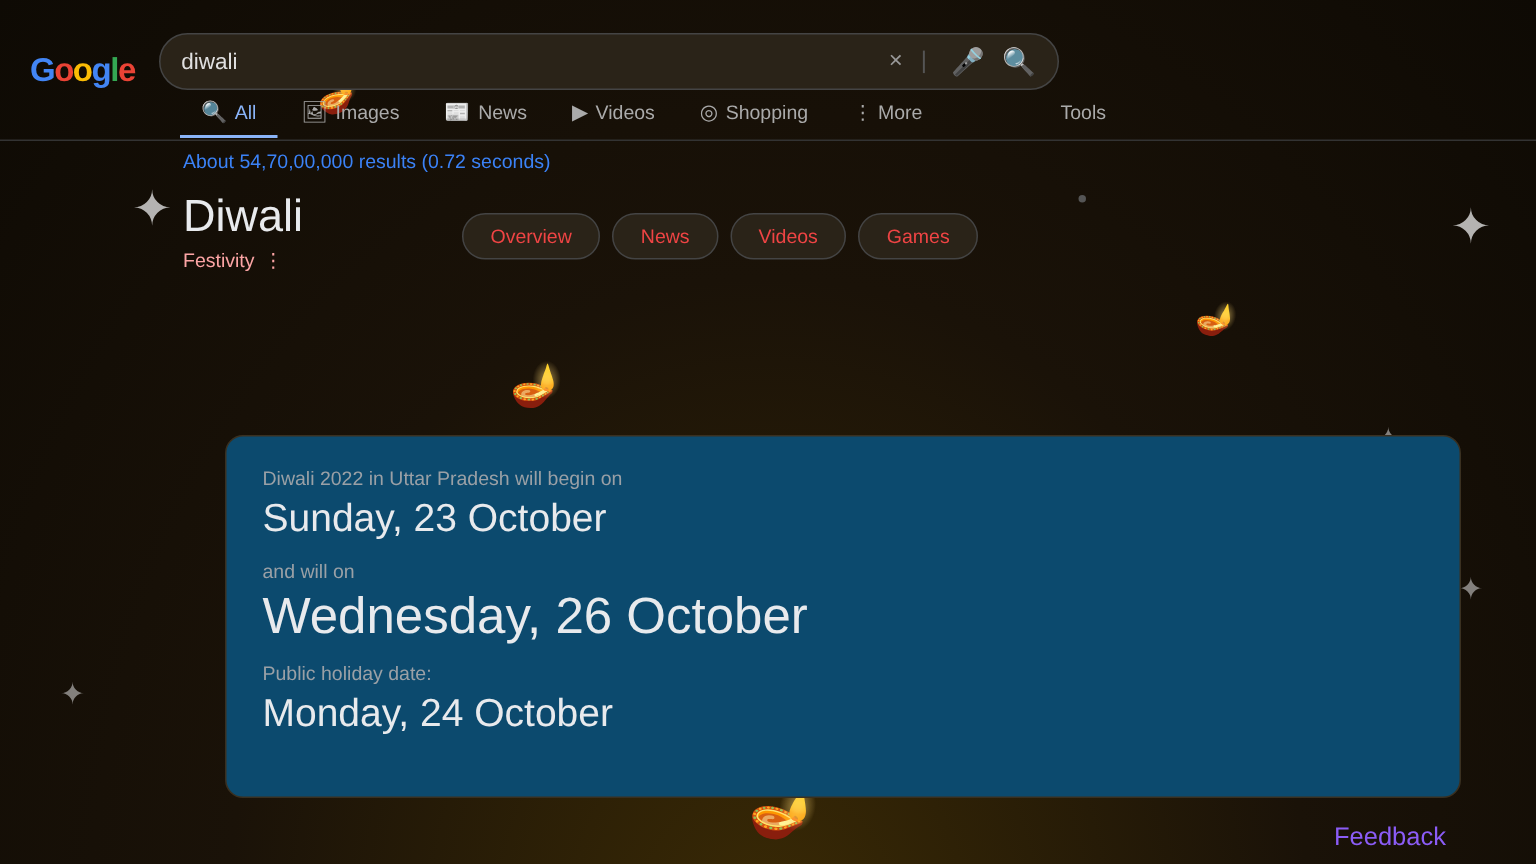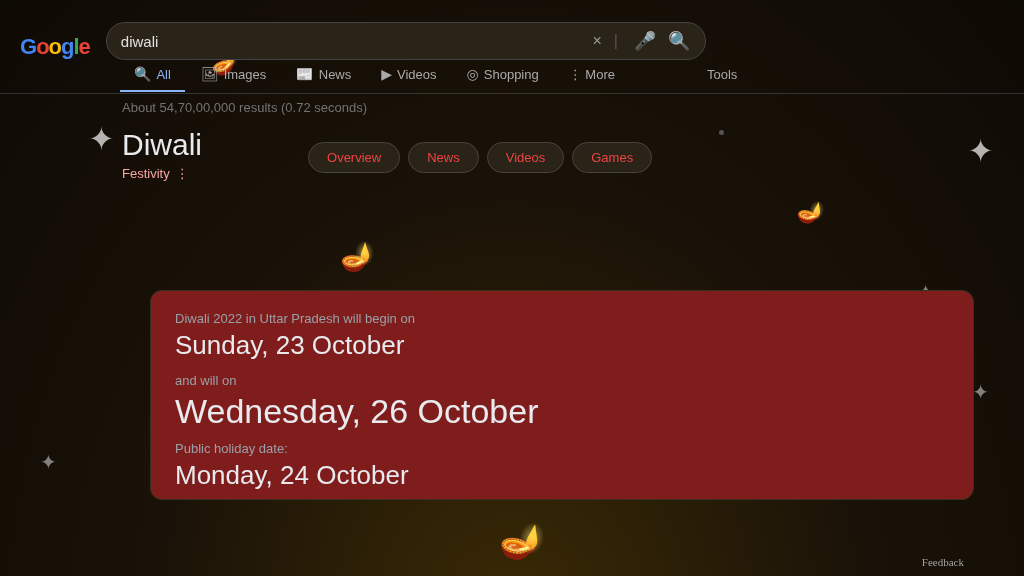--- a/index.html
+++ b/index.html
@@ -122,21 +122,21 @@
 
     .nav-tab-icon {
       font-size: 14px;
     }
 
     
     .results-count {
       position: absolute;
       top: 100px;
       left: 122px;
-      color: #737373;
+      color: #3b82f6;
       font-size: 13px;
     }
 
     
     .knowledge-panel {
       position: absolute;
       top: 128px;
       left: 122px;
       right: 30px;
     }
@@ -172,24 +172,24 @@
       font-size: 13px;
       cursor: pointer;
     }
 
     
     .info-card {
       position: absolute;
       top: 290px;
       left: 150px;
       right: 50px;
-      background: #7f1d1d;
+      background: #0c4a6e;
       border: 1px solid #3a3020;
       border-radius: 12px;
-      padding: 20px 24px 8px;
+      padding: 20px 24px 40px;
     }
 
     .info-label {
       color: #9aa0a6;
       font-size: 13px;
       margin-bottom: 4px;
     }
 
     .info-date-large {
       font-size: 26px;
@@ -220,24 +220,23 @@
     .info-date-small {
       font-size: 26px;
       font-weight: 400;
       color: #e8eaed;
     }
 
     .feedback-link {
       position: absolute;
       bottom: 8px;
       right: 60px;
-      color: #a3a3a3;
-      font-size: 11px;
-      cursor: pointer;
-      font-family: Liberation Serif, serif;
+      color: #8b5cf6;
+      font-size: 17px;
+      cursor: pointer;
     }
 
     
     .dot {
       position: absolute;
       width: 5px;
       height: 5px;
       background: #555;
       border-radius: 50%;
     }

